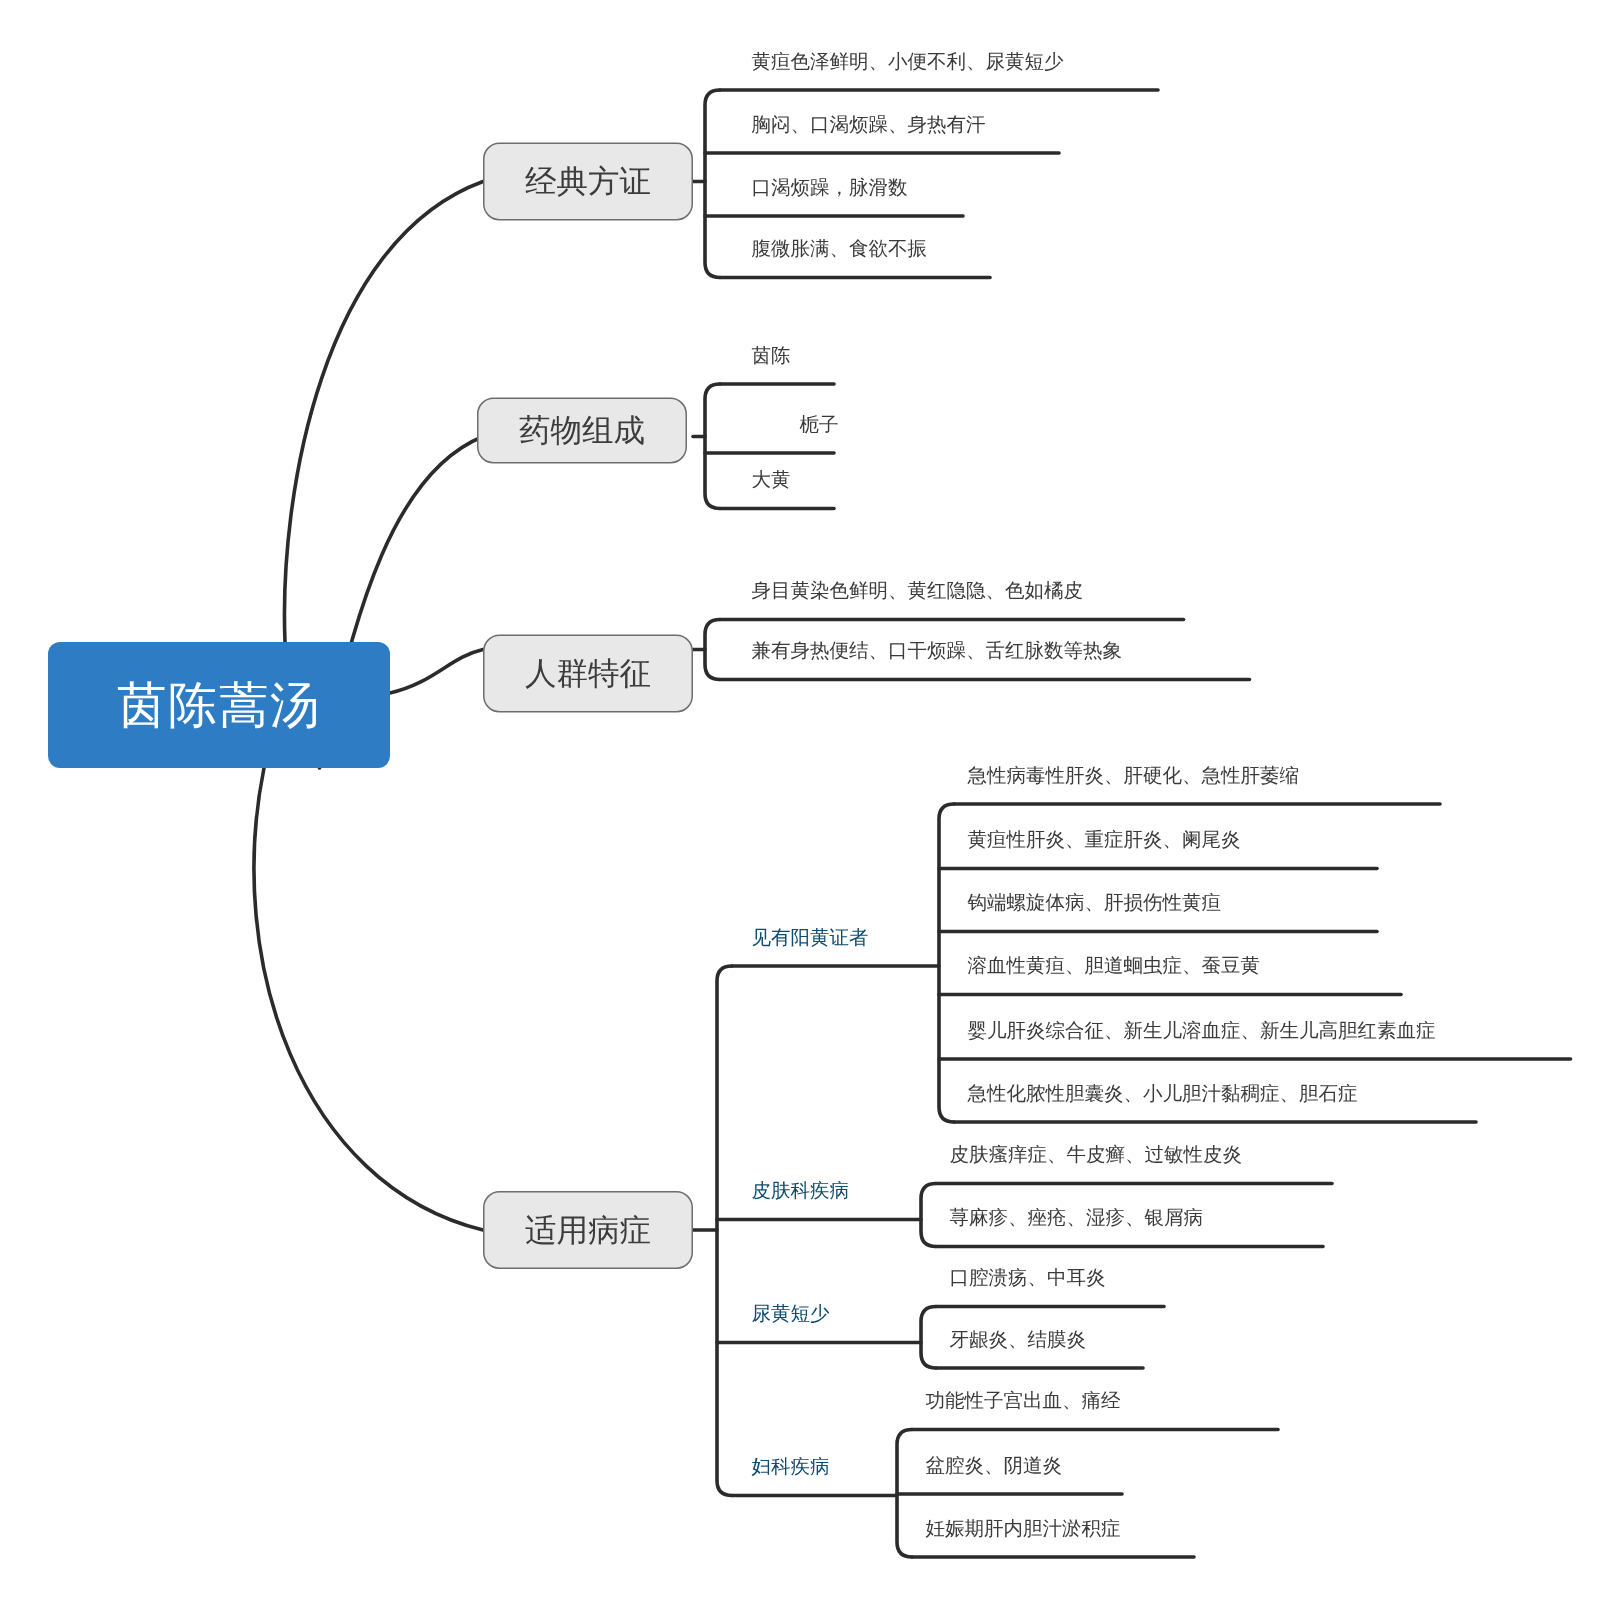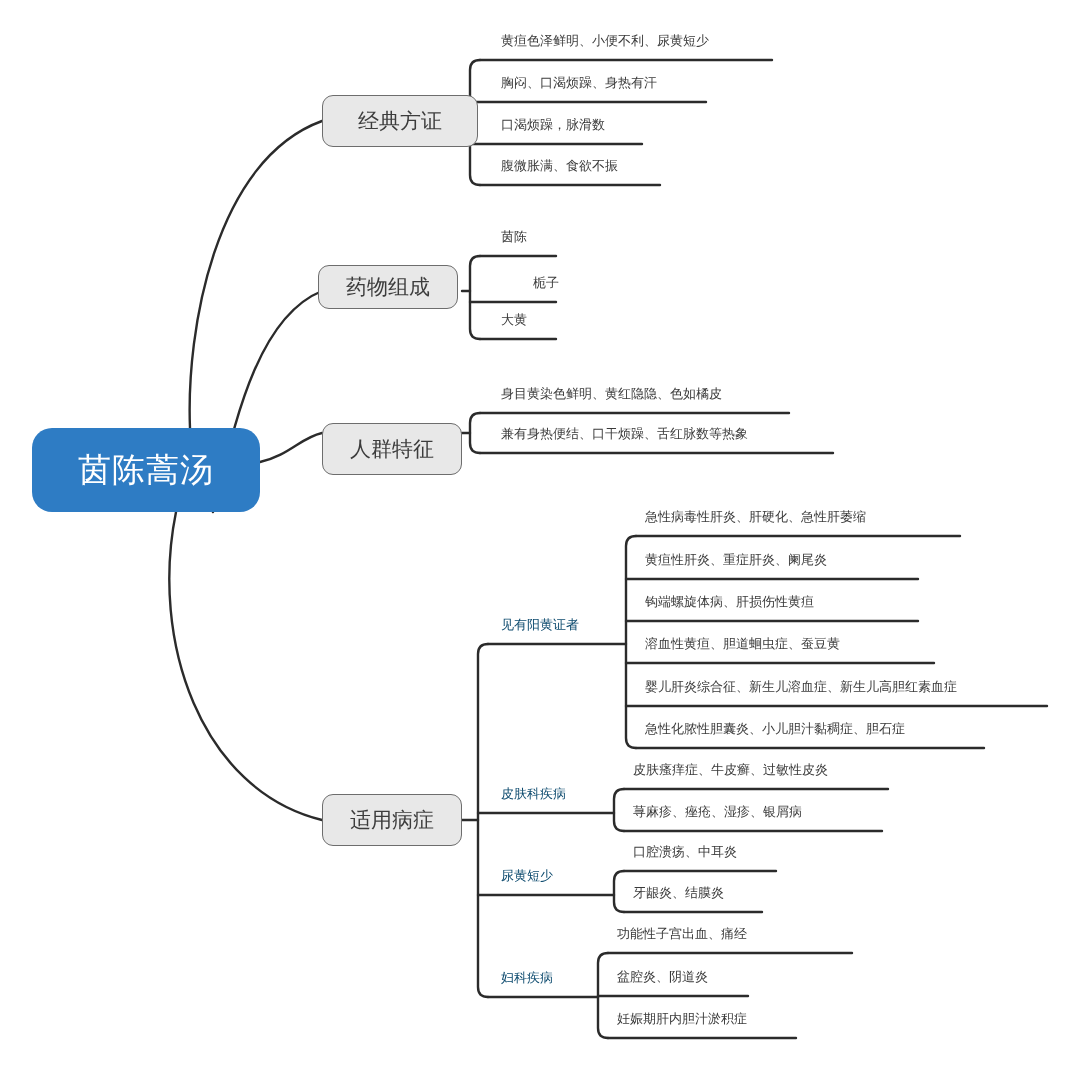--- a/index.html
+++ b/index.html
@@ -6,21 +6,21 @@
   body{
     width:1080px;height:1072px;
     font-family:"Liberation Sans","DejaVu Sans",sans-serif;
     overflow:hidden;position:relative;
   }
   #canvas{position:absolute;left:0;top:0;width:1080px;height:1072px;}
   svg#wires{position:absolute;left:0;top:0;width:1080px;height:1072px;pointer-events:none;}
   .node-root{
     position:absolute;box-sizing:border-box;
     background:#2E7CC4;color:#ffffff;
-    border-radius:20px;
+    border-radius:8px;
     display:flex;align-items:center;justify-content:center;
     font-size:33px;letter-spacing:1px;
     white-space:nowrap;
   }
   .node-branch{
     position:absolute;box-sizing:border-box;
     background:#E8E8E8;color:#3c3c3c;
     border:1.6px solid #6d6d6d;
     border-radius:11px;
     display:flex;align-items:center;justify-content:center;
@@ -83,21 +83,21 @@
         <path d="M 624 912 L 762 912"></path>
         <path d="M 608 953 Q 598 953 598 963 L 598 1028 Q 598 1038 608 1038"></path>
         <path d="M 608 953 L 852 953"></path>
         <path d="M 598 996 L 748 996"></path>
         <path d="M 608 1038 L 796 1038"></path>
       </g>
   </svg>
 
   <div class="node-root" id="root-node" style="left:32px;top:428px;width:228px;height:84px;">茵陈蒿汤</div>
 
-  <div class="node-branch" style="left:322px;top:95px;width:156px;height:52px;">经典方证</div>
+  <div class="node-branch" style="left:322px;top:95px;width:140px;height:52px;">经典方证</div>
 
   <div class="node-branch" style="left:318px;top:265px;width:140px;height:44px;">药物组成</div>
 
   <div class="node-branch" style="left:322px;top:423px;width:140px;height:52px;">人群特征</div>
 
   <div class="node-branch" style="left:322px;top:794px;width:140px;height:52px;">适用病症</div>
 
   <div class="label-sub" style="left:501px;top:618px;">见有阳黄证者</div>
   <div class="label-sub" style="left:501px;top:787px;">皮肤科疾病</div>
   <div class="label-sub" style="left:501px;top:869px;">尿黄短少</div>

